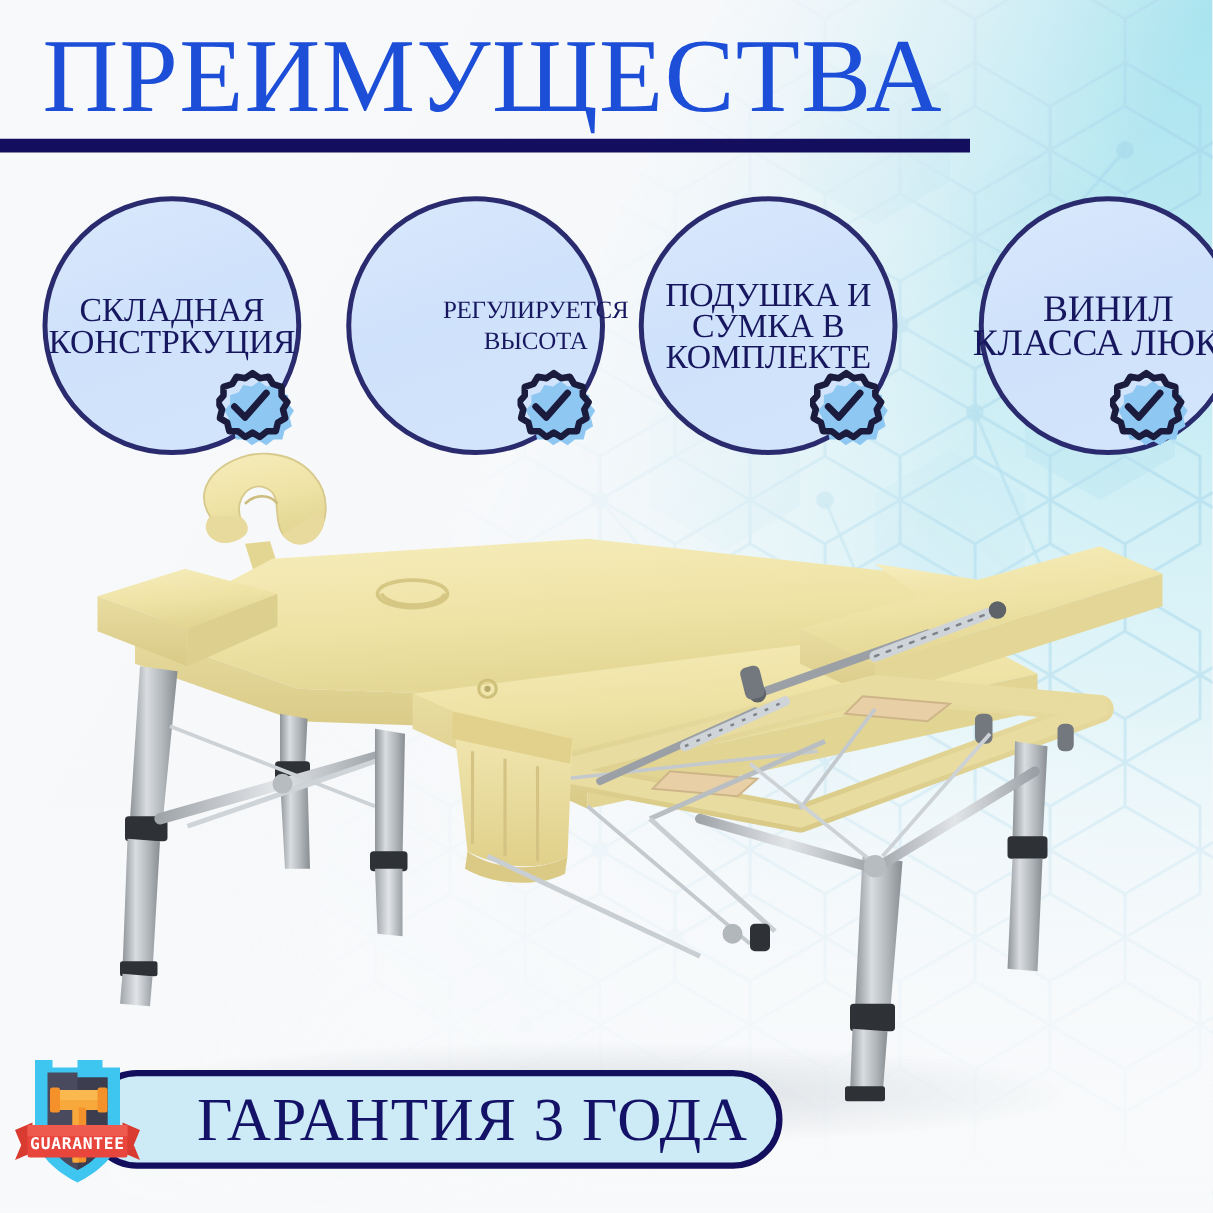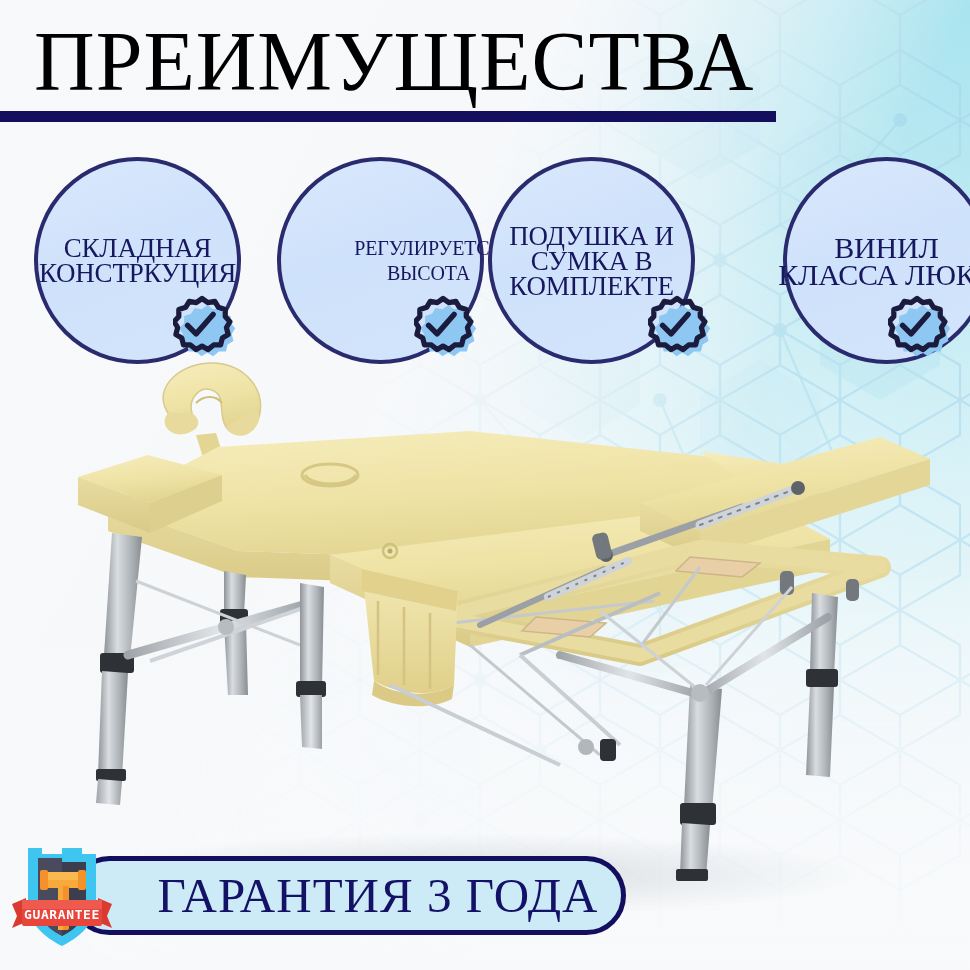--- a/index.html
+++ b/index.html
@@ -19,40 +19,40 @@
     background:linear-gradient(118deg,#f8f9fa 0%,#f7f8fa 38%,rgba(247,248,250,0.55) 52%,rgba(247,248,250,0) 66%);
   }
   .bg-bottomfade{position:absolute;left:0;right:0;bottom:0;height:420px;
     background:linear-gradient(to bottom,rgba(246,248,250,0) 0%,rgba(247,249,251,.75) 55%,#f8f9fa 100%);
   }
   .hexnet{position:absolute;inset:0;opacity:.85;}
 
   
   .title{
     position:absolute;left:34px;top:18px;width:740px;
-    color:#000000;
+    color:#1d4ed8;
     font-size:84px;line-height:88px;letter-spacing:1px;
     white-space:nowrap;
   }
   .title-rule{
     position:absolute;left:0;top:111px;width:776px;height:11px;
     background:#130f5e;
   }
 
   
   .circle{
     position:absolute;width:207px;height:207px;border-radius:50%;
     border:4px solid #2a2a6e;
     background:linear-gradient(160deg,#d9e8fc 0%,#cfe2fb 45%,#d3e5fb 100%);
     box-sizing:border-box;
     text-decoration:underline;
   }
   .c1{left:34px;top:157px;}
   .c2{left:277px;top:157px;}
-  .c3{left:488px;top:157px;}
+  .c3{left:511px;top:157px;}
   .c4{left:751px;top:157px;margin-left:32px;}
 
   .ctext{
     position:absolute;left:50%;top:50%;transform:translate(-50%,-50%);
     width:300px;text-align:center;color:#17175f;
     font-size:27px;line-height:25px;letter-spacing:-0.2px;
     white-space:pre-line;
   }
   .ctext.t1{font-size:27px;line-height:25px;width:290px;}
   .ctext.t2{font-size:20px;line-height:25px;width:290px;margin-left:48px;}

